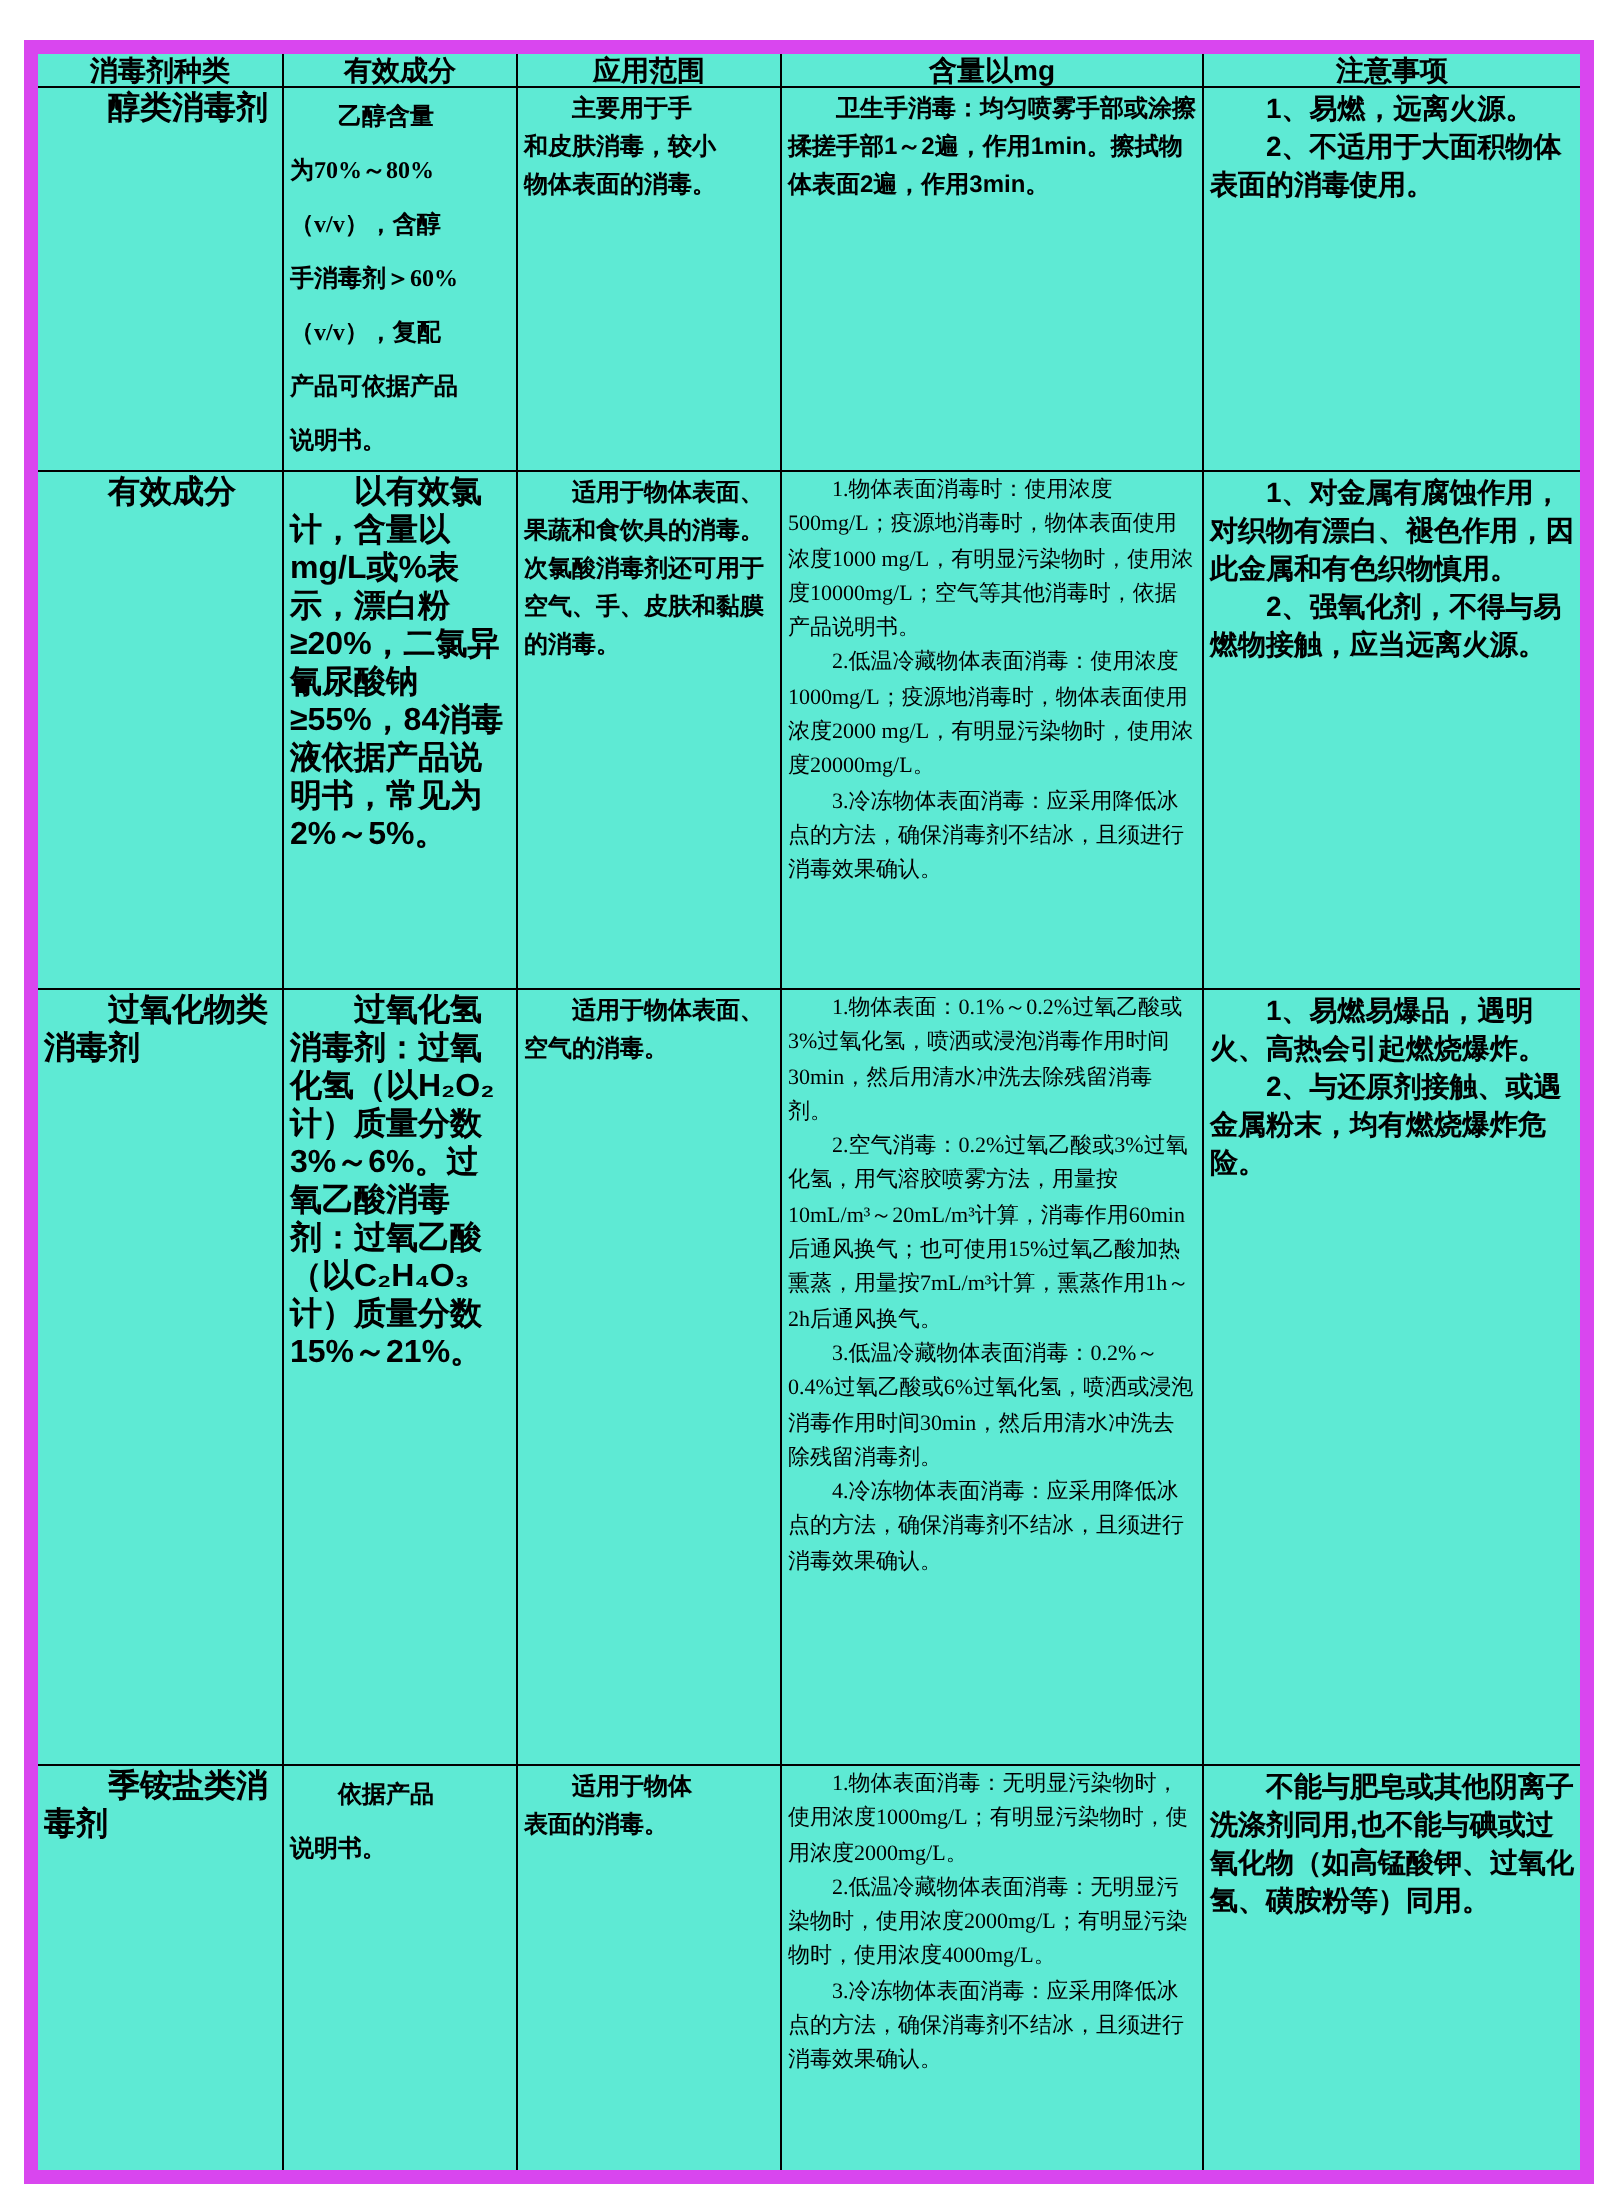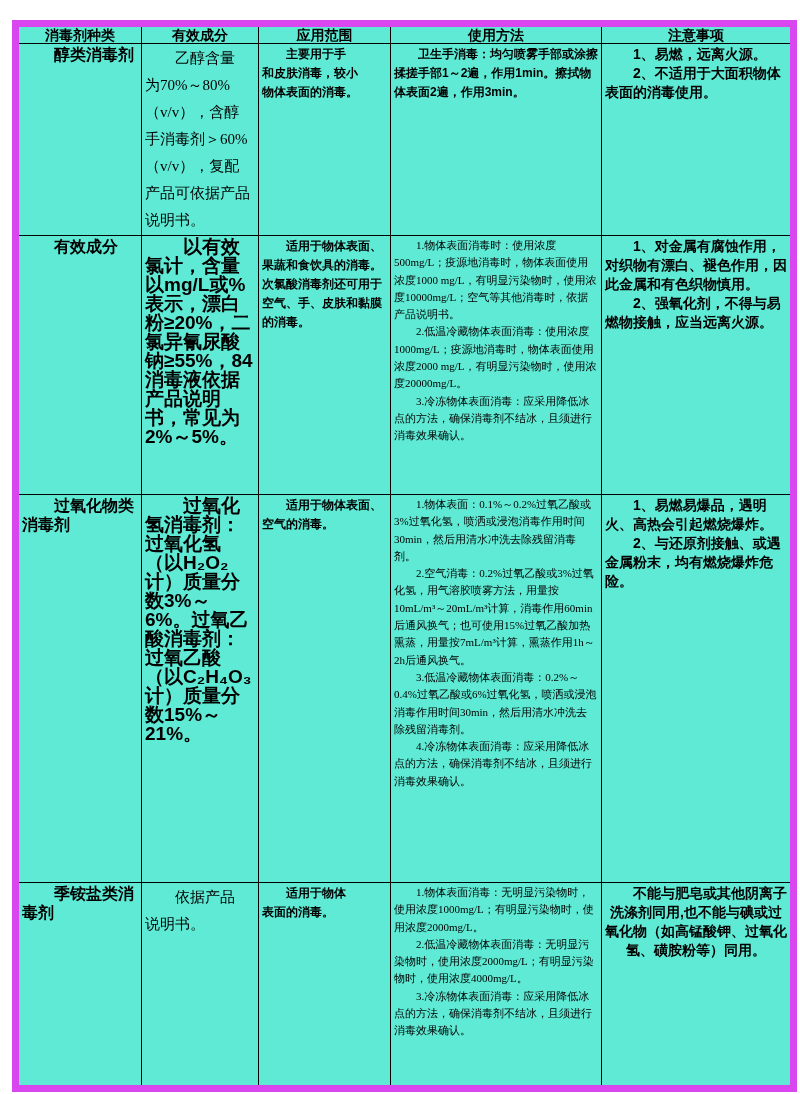--- a/index.html
+++ b/index.html
@@ -30,26 +30,26 @@
     font-size: 14px;
     line-height: 16px;
     height: 18px;
     padding: 0;
     text-align: center;
   }
   .cell-text { white-space: pre-wrap; word-break: break-word; }
   
   .c-type   { font-family: "Liberation Sans", sans-serif; font-weight: bold; font-size: 16px; line-height: 19px; }
   .c-scope  { font-family: "Liberation Sans", sans-serif; font-weight: bold; font-size: 12px; line-height: 19px; }
-  .c-ing-sans  { font-family: "Liberation Sans", sans-serif; font-weight: bold; font-size: 19px; line-height: 19px; }
-  .c-ing-serif { font-family: "Liberation Serif", serif;    font-weight: normal; font-size: 15px; line-height: 27px; }
+  .c-ing-sans  { font-family: "Liberation Sans", sans-serif; font-weight: bold; font-size: 16px; line-height: 19px; }
+  .c-ing-serif { font-family: "Liberation Serif", serif;    font-weight: bold; font-size: 12px; line-height: 27px; }
   .c-usage-serif { font-family: "Liberation Serif", serif;  font-weight: normal; font-size: 11px; line-height: 17.3px; }
   .c-usage-sans  { font-family: "Liberation Sans", sans-serif; font-weight: bold; font-size: 12px; line-height: 19px; }
   .c-notes-serif { font-family: Liberation Sans, sans-serif;  font-weight: bold; font-size: 14px; line-height: 19px; }
-  .c-notes-sans  { font-family: "Liberation Sans", sans-serif; font-weight: bold; font-size: 14px; line-height: 19px; text-align: center; }
+  .c-notes-sans  { font-family: "Liberation Sans", sans-serif; font-weight: bold; font-size: 14px; line-height: 19px; }
   tr.r-header { height: 18px; }
   tr.r-0 { height: 190px; }
   tr.r-1 { height: 259px; }
   tr.r-2 { height: 388px; }
   tr.r-3 { height: 206px; }
 </style>
 </head>
 <body>
 
 <table class="doc-table">
@@ -58,21 +58,21 @@
     <col style="width:117px">
     <col style="width:132px">
     <col style="width:211px">
     <col style="width:192px">
   </colgroup>
   <thead>
     <tr class="r-header">
       <th>消毒剂种类</th>
       <th>有效成分</th>
       <th>应用范围</th>
-      <th>使用方法</th>
+      <th>含量以mg</th>
       <th>注意事项</th>
     </tr>
   </thead>
   <tbody>
     <tr class="r-0">
       <td>
           <div class="cell-text c-type">　　醇类消毒剂</div>
         </td>
       <td>
           <div class="cell-text c-ing-serif">　　乙醇含量

